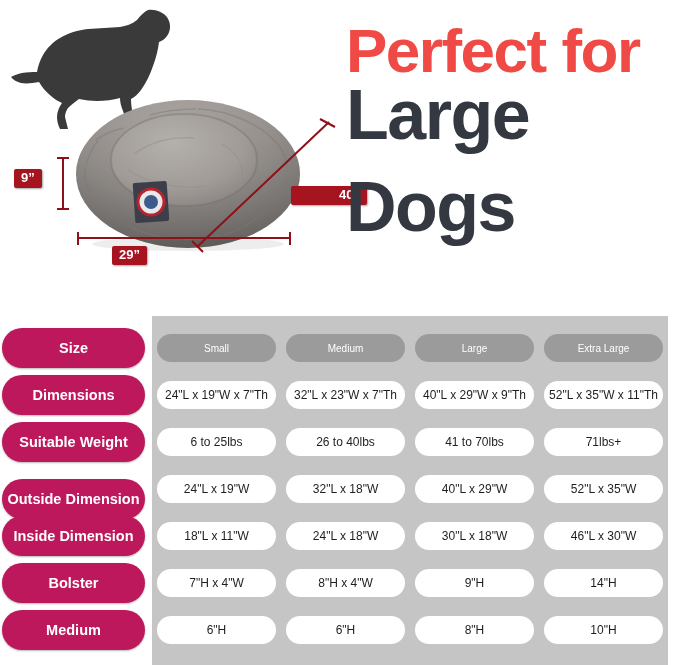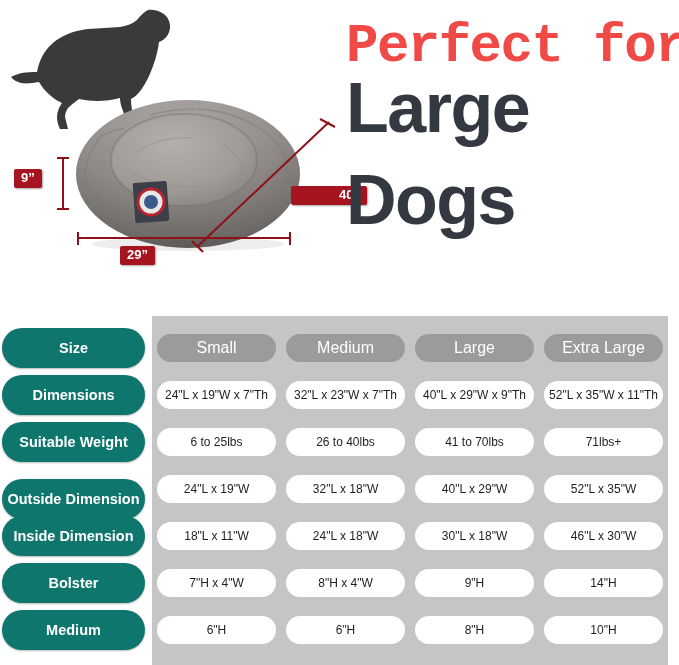--- a/index.html
+++ b/index.html
@@ -25,54 +25,54 @@
   #headline{
     position:absolute;left:346px;top:22px;width:330px;
   }
   .hl-line{
     font-weight:bold;
     letter-spacing:-1.5px;
     line-height:0.92;
     margin:0;
     white-space:nowrap;
   }
-  #hl-perfect{font-size:54px;color:#ef4a45;margin-bottom:4px;font-family:Liberation Mono, monospace;}
+  #hl-perfect{font-size:62px;color:#ef4a45;margin-bottom:4px;}
   #hl-large{font-size:70px;color:#333841;margin-bottom:2px;}
   #hl-dogs{font-size:70px;color:#333841;margin-top:28px;}
 
   
   .dim-badge{
     position:absolute;
     background:#a61420;
     color:#fff;
     font-weight:bold;
     font-size:13px;
     padding:2px 7px 3px 7px;
     border-radius:2px;
     letter-spacing:0px;
     line-height:1.1;
     box-shadow:1px 1px 2px rgba(0,0,0,.35);
     white-space:nowrap;
   }
   #badge-9{left:14px;top:169px;}
   #badge-40{left:291px;top:186px;padding-left:48px;}
-  #badge-29{left:120px;top:246px;}
+  #badge-29{left:112px;top:246px;}
 
   
   #spec-table{
     position:absolute;left:0;top:310px;width:679px;height:355px;
   }
   #table-bg{
     position:absolute;left:152px;top:6px;width:516px;height:349px;
     background:#c5c5c5;
   }
   #row-labels{position:absolute;left:0;top:0;width:150px;height:355px;}
   .row-label{
     position:absolute;left:2px;width:143px;height:40px;
-    background:#0f766e;
+    background:#be185d;
     border-radius:21px;
     color:#ffffff;
     font-size:14.5px;
     font-weight:bold;
     display:flex;align-items:center;justify-content:center;
     box-shadow:0 1px 2px rgba(0,0,0,.28);
     text-align:center;
   }
   .cells-row{position:absolute;left:152px;width:516px;height:28px;display:flex;}
   .cell{
@@ -83,21 +83,21 @@
     font-size:12px;
     color:#1e1e1e;
     background:#ffffff;
     height:28px;
     white-space:nowrap;
     overflow:hidden;
   }
   .cells-row.header .cell{
     background:#9b9b9b;
     color:#ffffff;
-    font-size:16px;
+    font-size:10px;
   }
 </style>
 </head>
 <body>
 
 <div id="page">
 
   <div id="hero">
 
     <svg id="dog-silhouette" viewBox="0 0 200 130" xmlns="http://www.w3.org/2000/svg">

